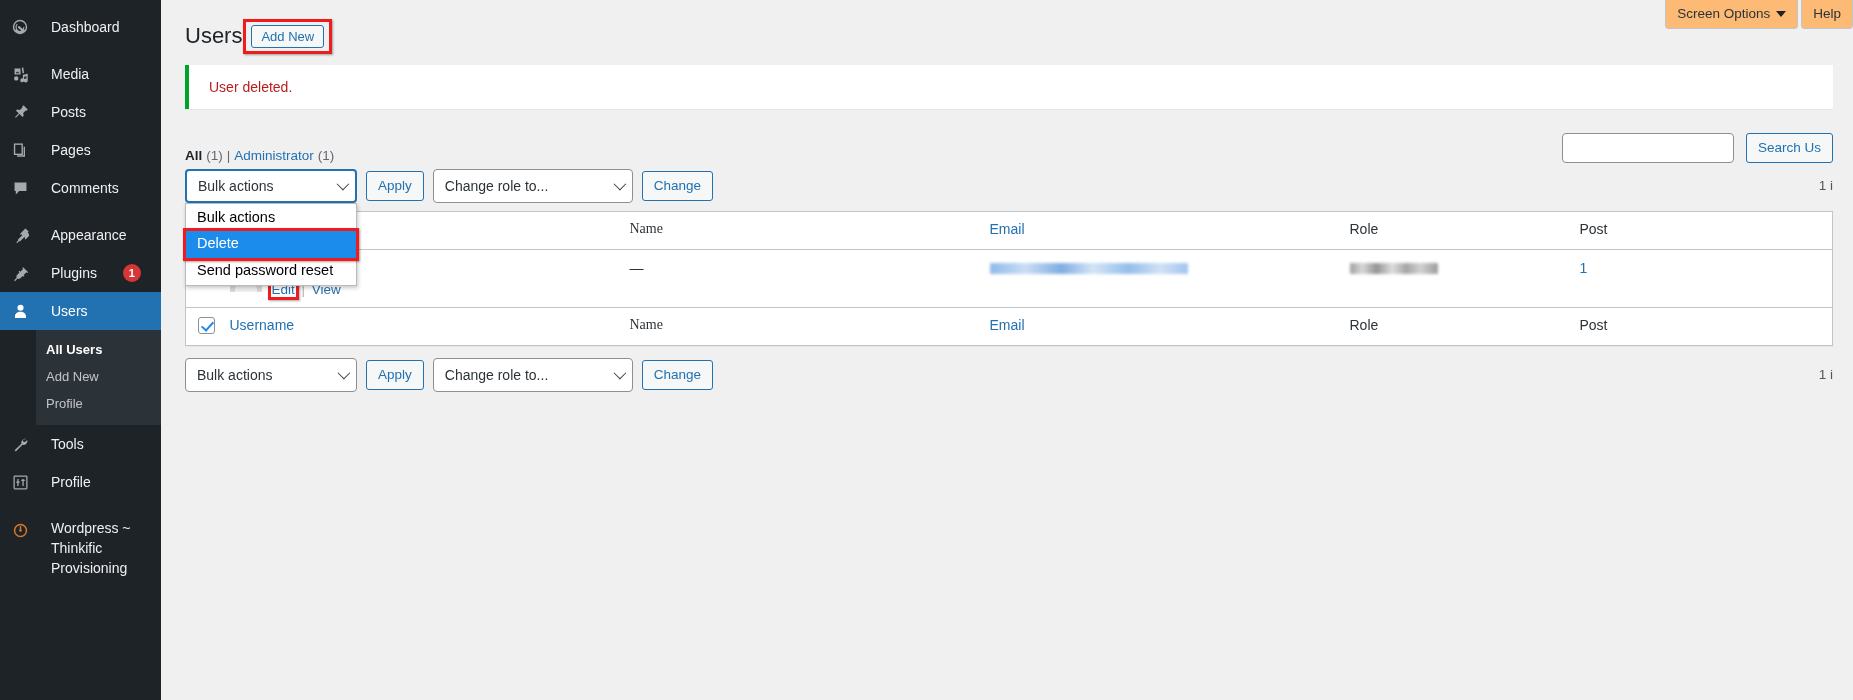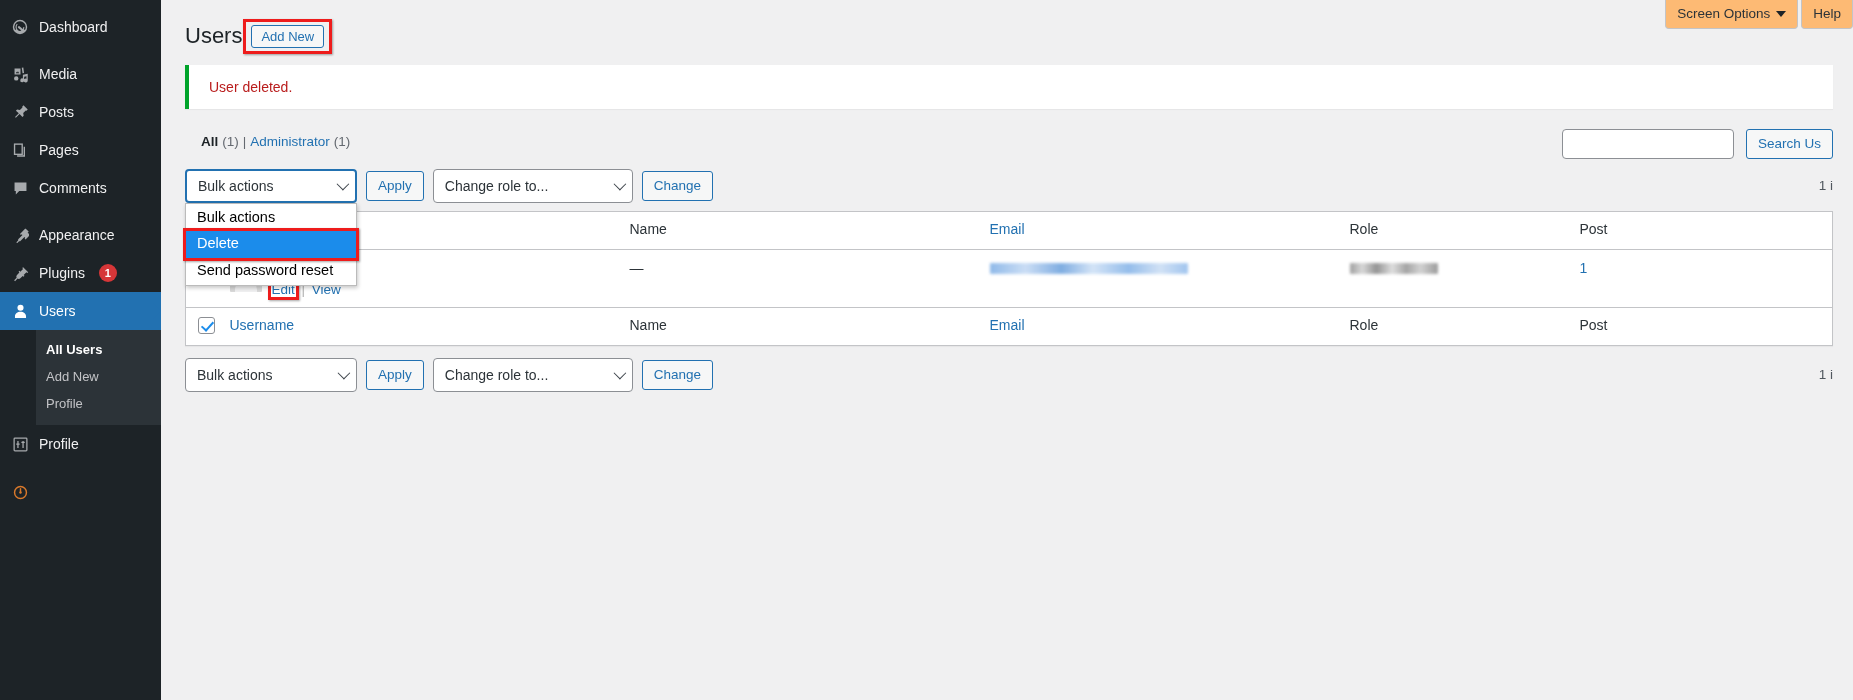--- a/index.html
+++ b/index.html
@@ -19,21 +19,21 @@
     background: #1d2327;
     color: #f0f0f1;
     font-size: 14px;
     position: relative;
     z-index: 30;
     padding-top: 8px;
   }
   .menu-item {
     display: flex;
     align-items: center;
-    gap: 9px;
+    gap: 21px;
     padding: 9px 0 9px 10px;
     color: #f0f0f1;
     position: relative;
     line-height: 1.3;
   }
   .menu-item .mlabel { font-size: 14px; }
   .menu-item.current {
     background: #2271b1;
     color: #fff;
     font-weight: 400;
@@ -159,25 +159,24 @@
     font-size: 14px;
     color: #b91c1c;
     height: 44px;
     display: flex;
     align-items: center;
   }
   .notice p { margin: 0 0 0 8px; }
 
   .subsubsub-row {
     display: flex;
-    align-items: flex-start;
+    align-items: flex-end;
     justify-content: space-between;
     margin-top: 20px;
     min-height: 34px;
-    margin-left: 16px;
   }
   .subsubsub {
     font-size: 13.5px;
     color: #50575e;
     padding-top: 5px;
   }
   .subsubsub a { color: #2271b1; text-decoration: none; }
   .subsubsub .cur { color: #1d2327; font-weight: 600; }
   .subsubsub .sep { color: #646970; padding: 0 4px; }
   .count { color: #646970; }
@@ -293,21 +292,21 @@
     color: #2c3338;
     padding-top: 9px;
     padding-bottom: 9px;
     height: 38px;
   }
   table.wp-list-table thead tr { border-bottom: 1px solid #c3c4c7; }
   table.wp-list-table tfoot tr { border-top: 1px solid #c3c4c7; }
   table.wp-list-table th.col-cb,
   table.wp-list-table td.col-cb { width: 34px; padding-left: 12px; padding-right: 0; }
   th.col-username { width: 400px; }
-  th.col-name { width: 360px; }
+  th.col-name { width: 360px; font-family: Liberation Serif, serif; }
   th.col-email { width: 360px; }
   th.col-role { width: 230px; }
   th.col-posts { text-align: right; padding-right: 22px; }
   td.col-posts { text-align: right; padding-right: 22px; }
   .link { color: #2271b1; text-decoration: none; }
 
   .cb {
     width: 17px; height: 17px;
     border: 1px solid #8c8f94;
     border-radius: 3px;
@@ -464,20 +463,28 @@
       </span>
       <span class="mlabel">Users</span>
     </div>
 
     <div class="submenu">
       <div class="submenu-item active">All Users</div>
       <div class="submenu-item">Add New</div>
       <div class="submenu-item">Profile</div>
     </div>
 
+    <div class="menu-item">
+      <span class="ico">
+        <svg width="17" height="17" viewBox="0 0 20 20" fill="currentColor">
+            <path d="M16.6 3.4a4.6 4.6 0 00-5.6 5.6L3.1 16.9l1.4 1.4 7.9-7.9a4.6 4.6 0 005.6-5.6L15.3 7 13 6.6l-.4-2.3 4-0.9z"></path>
+          </svg>
+      </span>
+      <span class="mlabel">Tools</span>
+    </div>
 
     <div class="menu-item">
       <span class="ico">
         <svg width="17" height="17" viewBox="0 0 20 20" fill="none" stroke="currentColor" stroke-width="1.5">
             <rect x="2.5" y="2.5" width="15" height="15" rx="1"></rect>
             <path d="M7 6v8M13 6v8M5 9.5h4M11 7.5h4"></path>
           </svg>
       </span>
       <span class="mlabel">Profile</span>
     </div>
@@ -485,20 +492,21 @@
     <div class="menu-sep"></div>
 
     <div class="menu-item wp-plugin-item">
       <span class="ico" style="color:#d9792b;margin-top:1px;">
         <svg width="17" height="17" viewBox="0 0 20 20" fill="none" stroke="currentColor" stroke-width="1.7">
             <circle cx="10" cy="10" r="7"></circle>
             <path d="M10 10V5.5" stroke-linecap="round"></path>
             <circle cx="10" cy="10" r="1.4" fill="currentColor" stroke="none"></circle>
           </svg>
       </span>
+      <span class="mlabel">Wordpress ~ Thinkific Provisioning</span>
     </div>
 
   </nav>
 
   <div class="main">
 
     <div class="screen-meta">
       <div class="meta-btn">
         <span>Screen Options</span>
         <span class="caret-down"></span>

